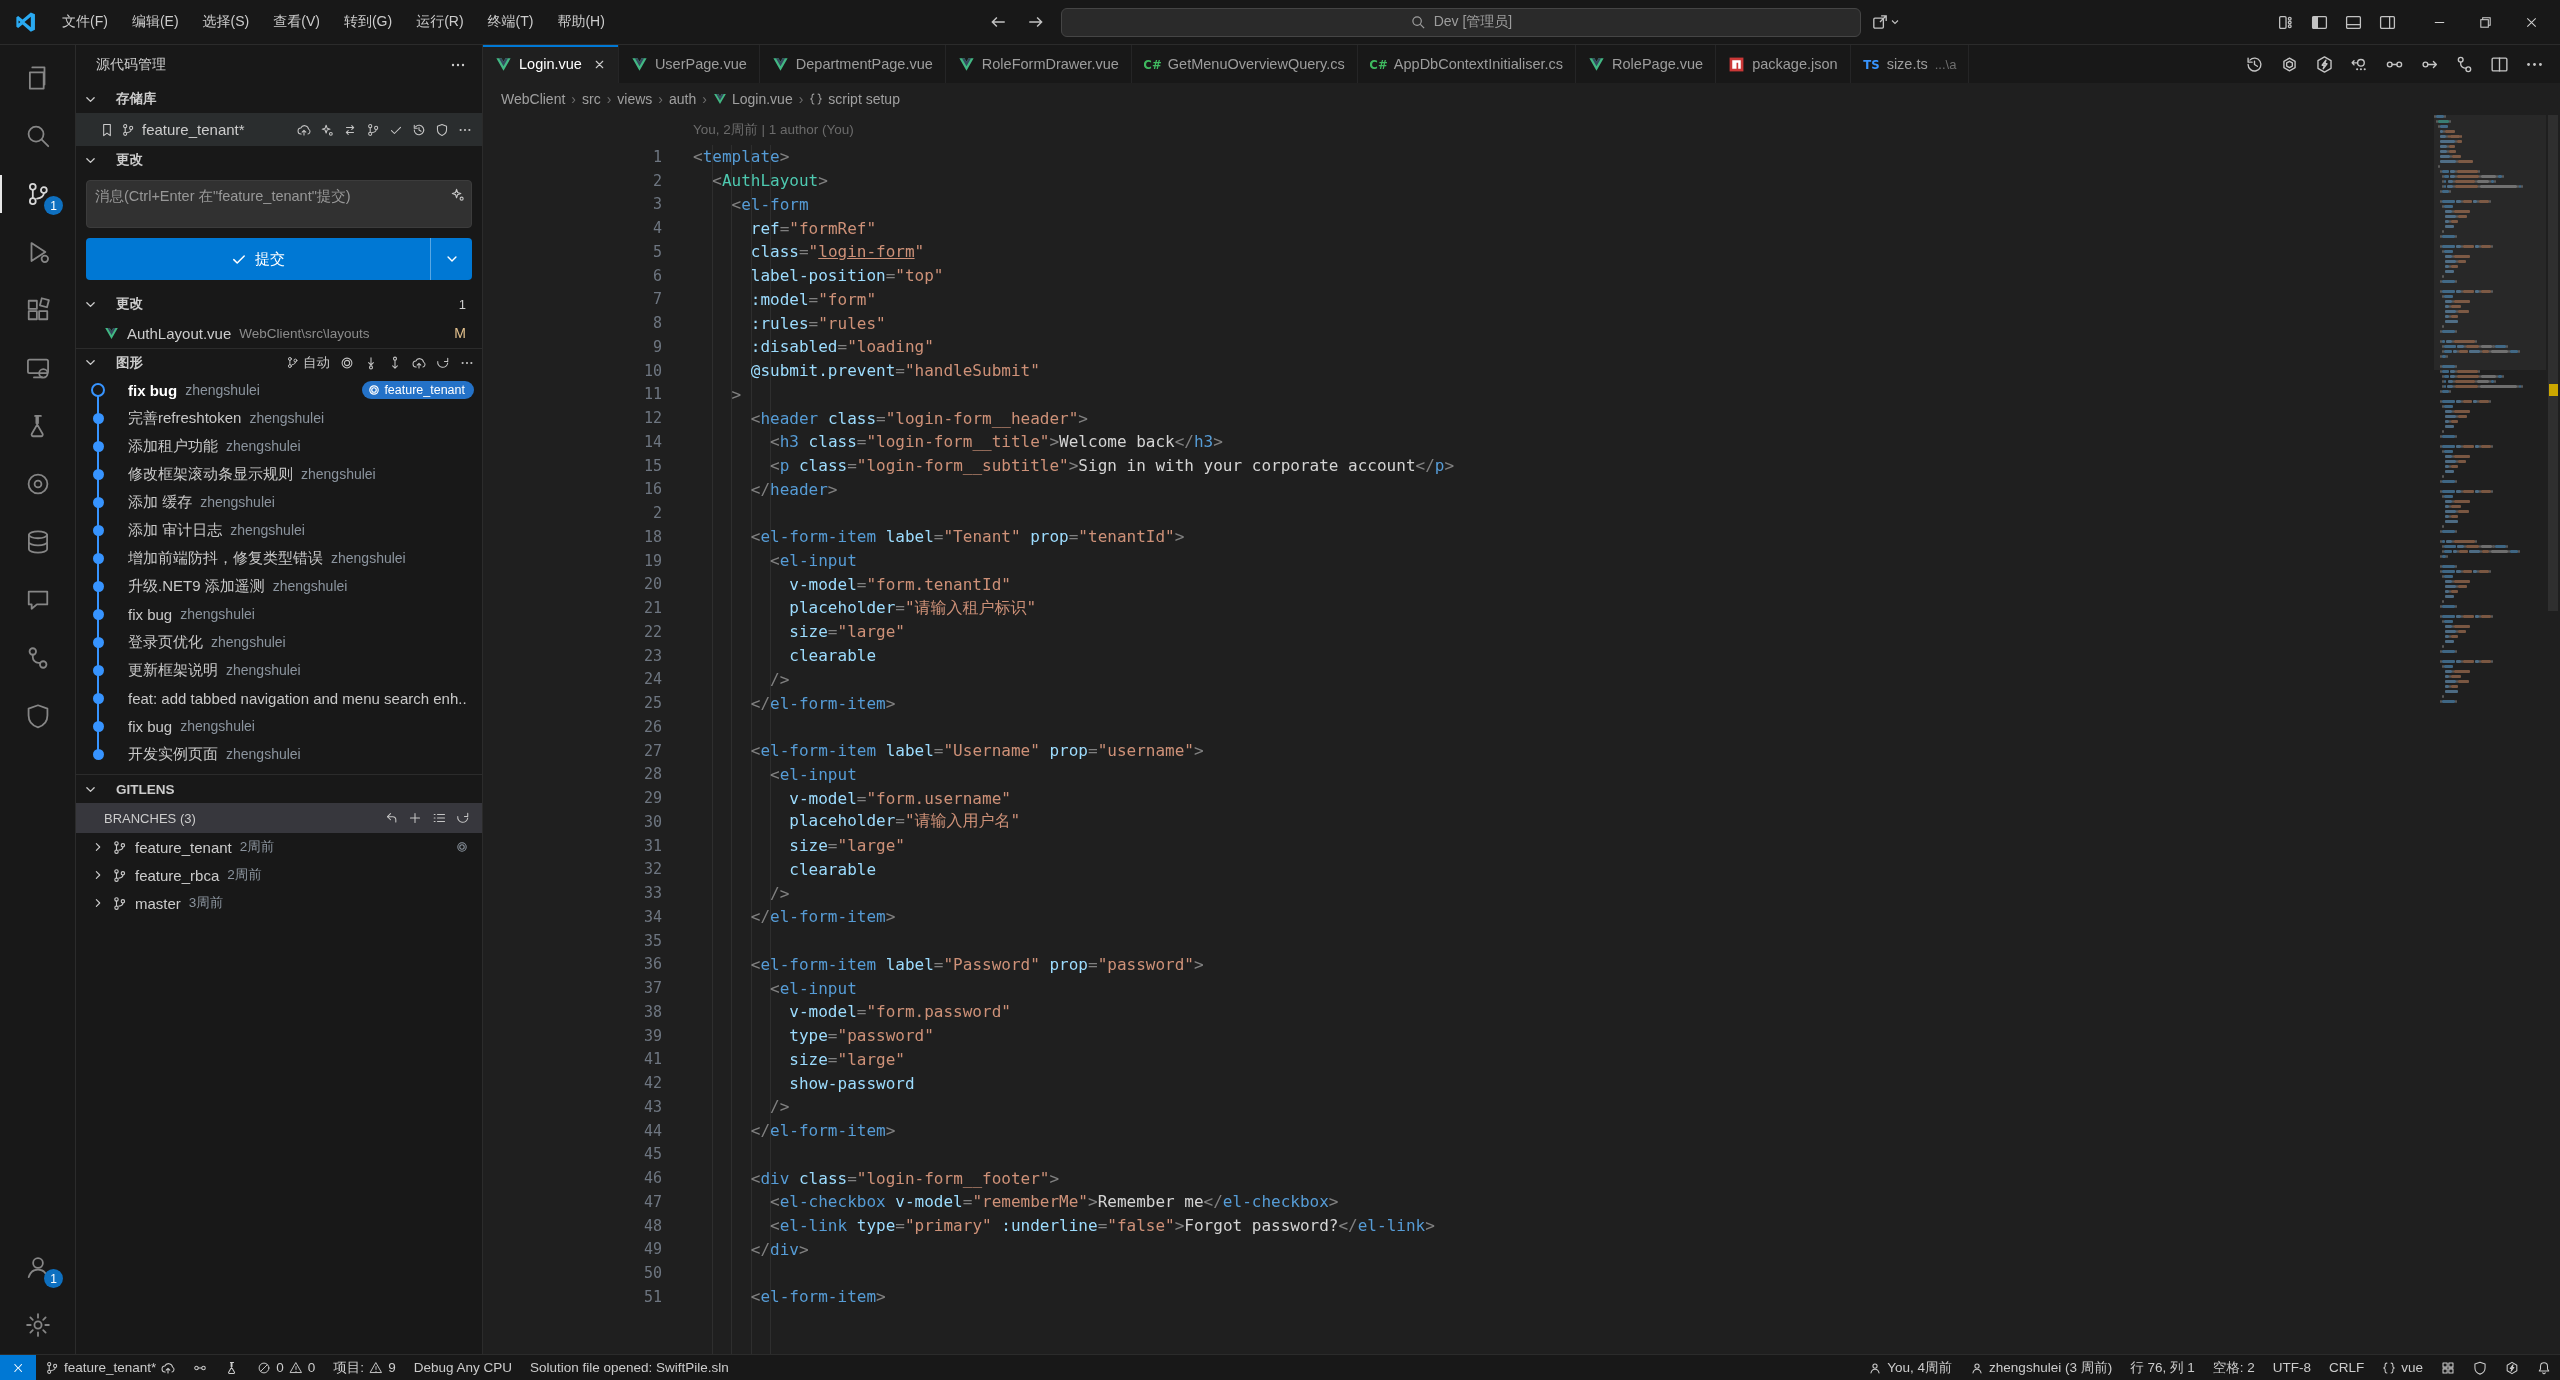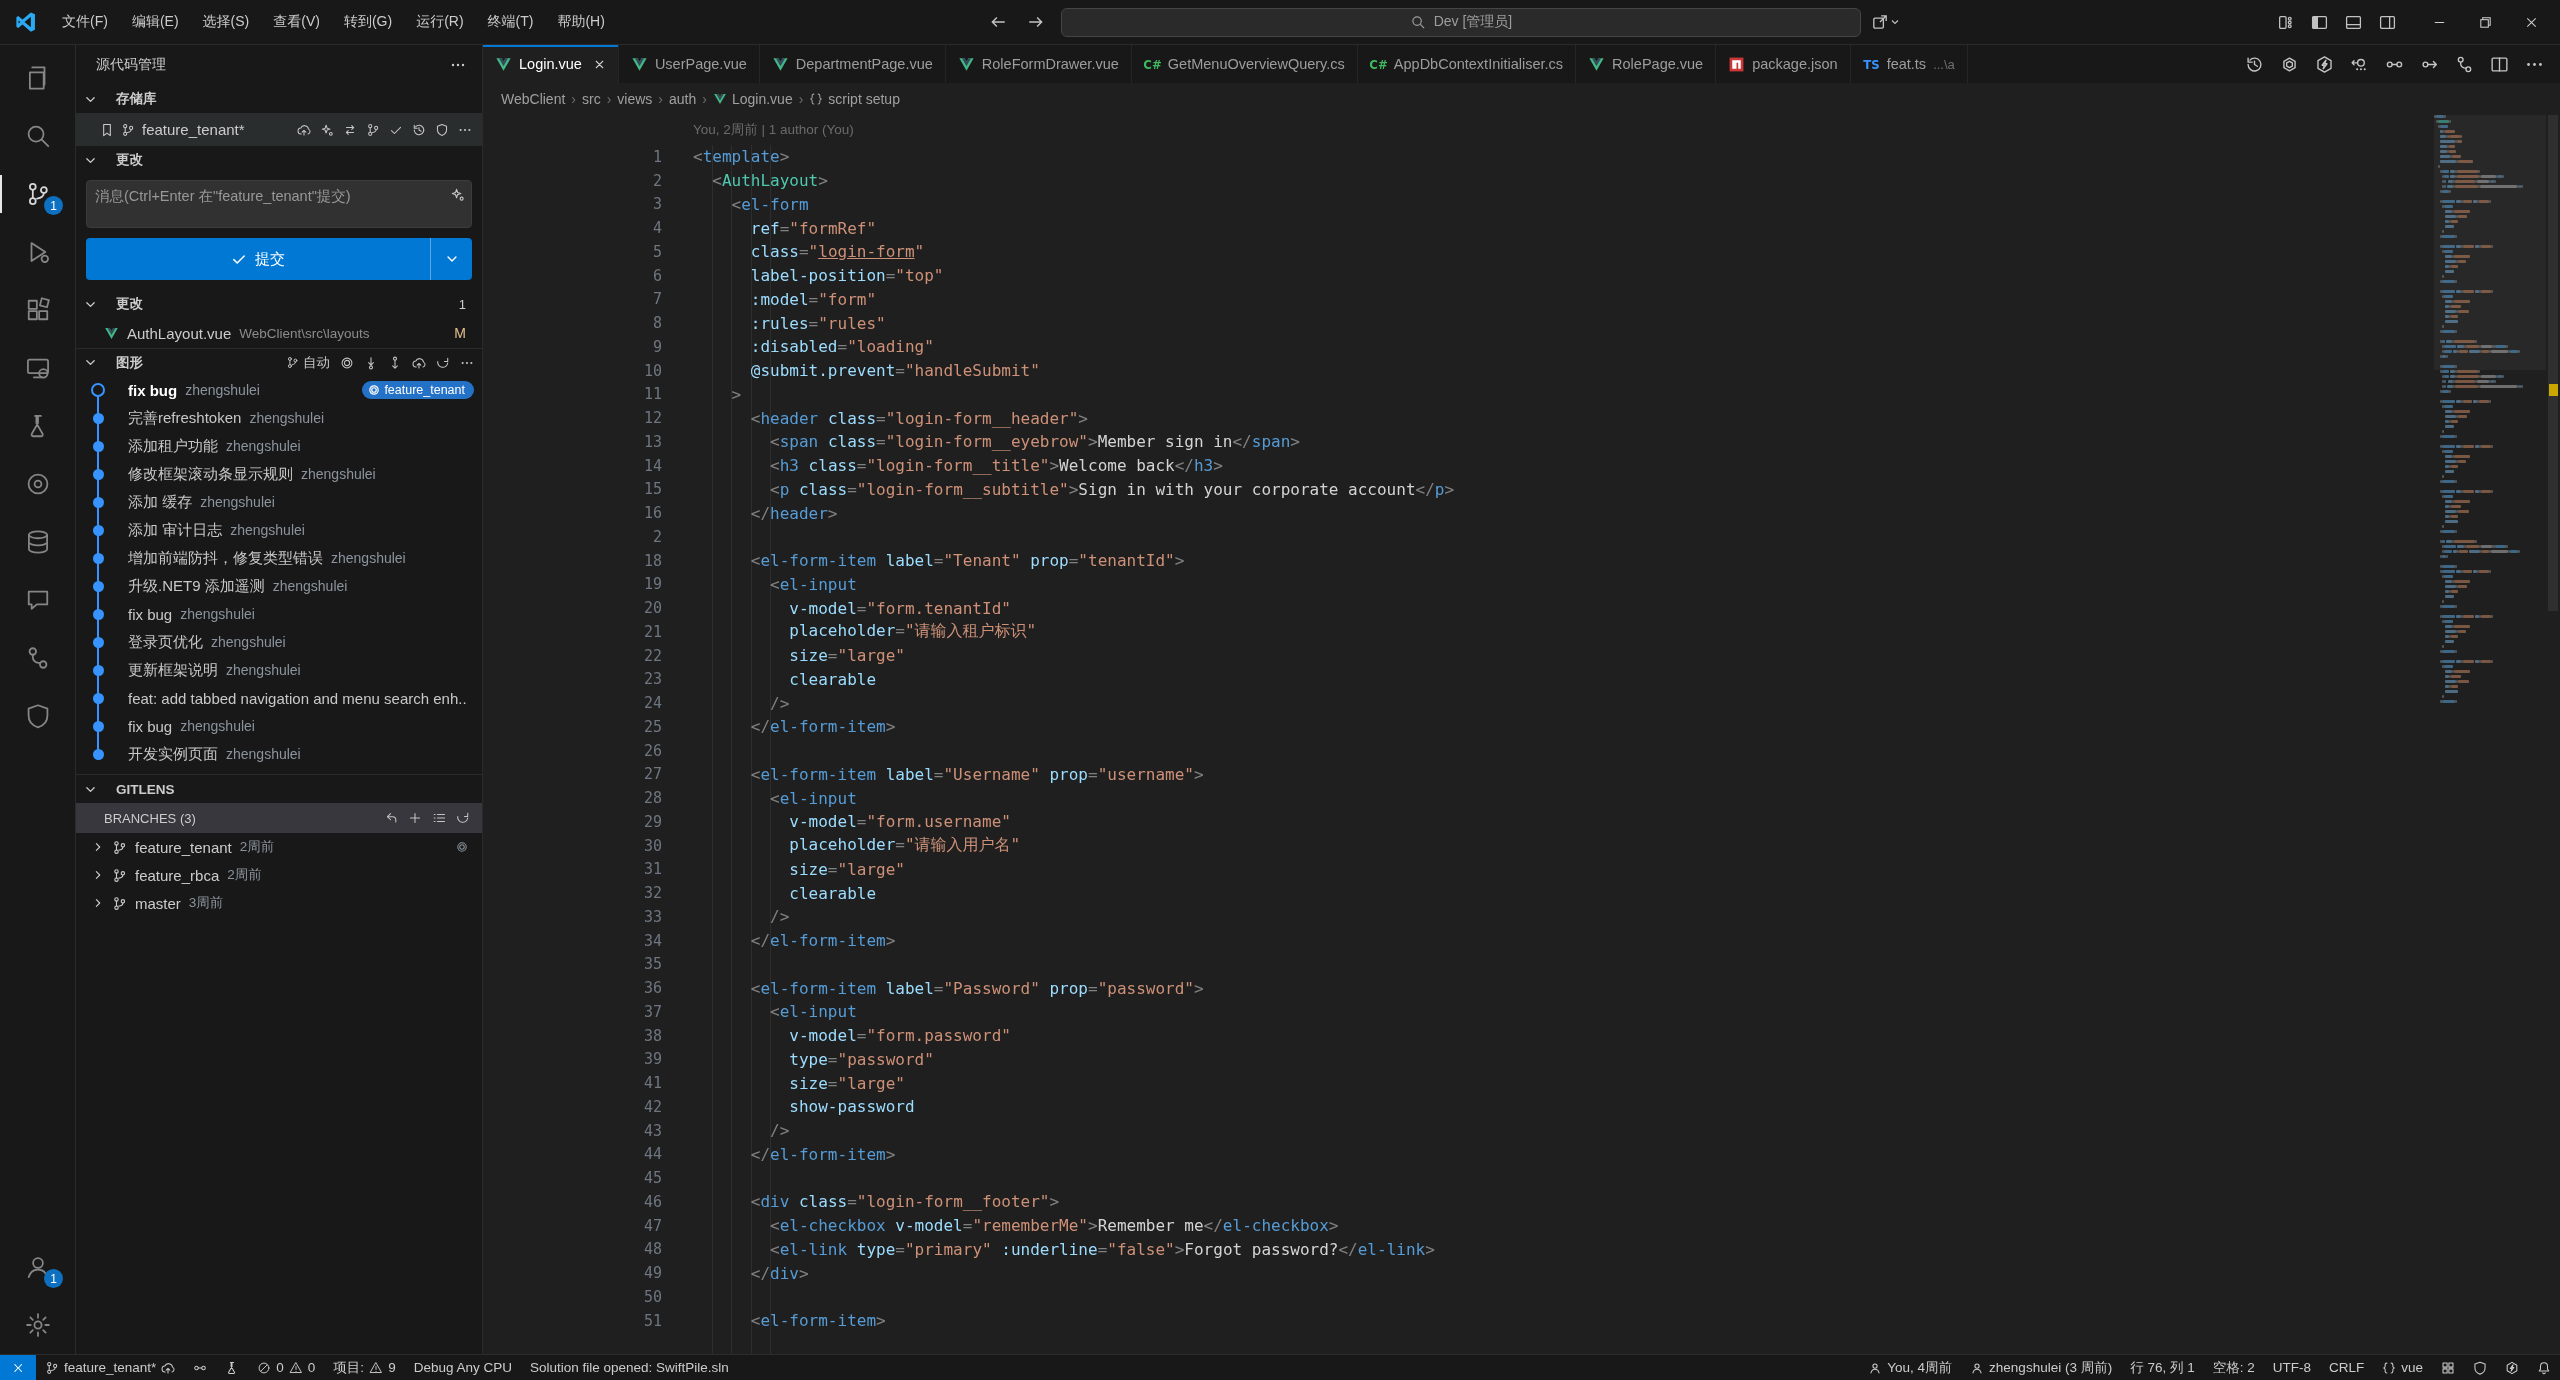--- a/index.html
+++ b/index.html
@@ -853,21 +853,21 @@
               </span>
      <span>package.json</span>
 
    </div>
             <div class="tab ">
      <span>
                 <svg class="ic" width="17" height="17" viewBox="0 0 16 16" fill="none" stroke="currentColor" stroke-width="1.2" stroke-linecap="round" stroke-linejoin="round">
                   <text x="8" y="12" text-anchor="middle" fill="#3794ff" stroke="none" font-size="11" font-weight="bold" font-family="DejaVu Sans">TS</text>
                 </svg>
               </span>
-     <span>feat.ts</span>
+     <span>size.ts</span>
      <span class="tab-desc">...\a</span>
 
    </div>
           </div>
         <div class="editor-actions" id="editor-actions">
             <span>
               <svg class="ic" width="19" height="19" viewBox="0 0 16 16" fill="none" stroke="currentColor" stroke-width="1.15" stroke-linecap="round" stroke-linejoin="round">
                 <path d="M2.6 8a5.4 5.4 0 101.5-3.7M2.6 2.6V6h3.4"></path>
                 <path d="M8 5.2V8l2.4 1.5"></path>
               </svg>
@@ -1012,24 +1012,20 @@
    </div>
             <div class="code-line">
      <span class="ln">11</span>
      <span class="lc">    <span class="tok-p">&gt;</span></span>
    </div>
             <div class="code-line">
      <span class="ln">12</span>
      <span class="lc">      <span class="tok-p">&lt;</span><span class="tok-t">header</span> <span class="tok-a">class</span><span class="tok-p">=</span><span class="tok-s">"login-form__header"</span><span class="tok-p">&gt;</span></span>
    </div>
             <div class="code-line">
-     <span class="ln">13</span>
-     <span class="lc">        <span class="tok-p">&lt;</span><span class="tok-t">span</span> <span class="tok-a">class</span><span class="tok-p">=</span><span class="tok-s">"login-form__eyebrow"</span><span class="tok-p">&gt;</span><span class="tok-x">Member sign in</span><span class="tok-p">&lt;/</span><span class="tok-t">span</span><span class="tok-p">&gt;</span></span>
-   </div>
-            <div class="code-line">
      <span class="ln">14</span>
      <span class="lc">        <span class="tok-p">&lt;</span><span class="tok-t">h3</span> <span class="tok-a">class</span><span class="tok-p">=</span><span class="tok-s">"login-form__title"</span><span class="tok-p">&gt;</span><span class="tok-x">Welcome back</span><span class="tok-p">&lt;/</span><span class="tok-t">h3</span><span class="tok-p">&gt;</span></span>
    </div>
             <div class="code-line">
      <span class="ln">15</span>
      <span class="lc">        <span class="tok-p">&lt;</span><span class="tok-t">p</span> <span class="tok-a">class</span><span class="tok-p">=</span><span class="tok-s">"login-form__subtitle"</span><span class="tok-p">&gt;</span><span class="tok-x">Sign in with your corporate account</span><span class="tok-p">&lt;/</span><span class="tok-t">p</span><span class="tok-p">&gt;</span></span>
    </div>
             <div class="code-line">
      <span class="ln">16</span>
      <span class="lc">      <span class="tok-p">&lt;/</span><span class="tok-t">header</span><span class="tok-p">&gt;</span></span>

